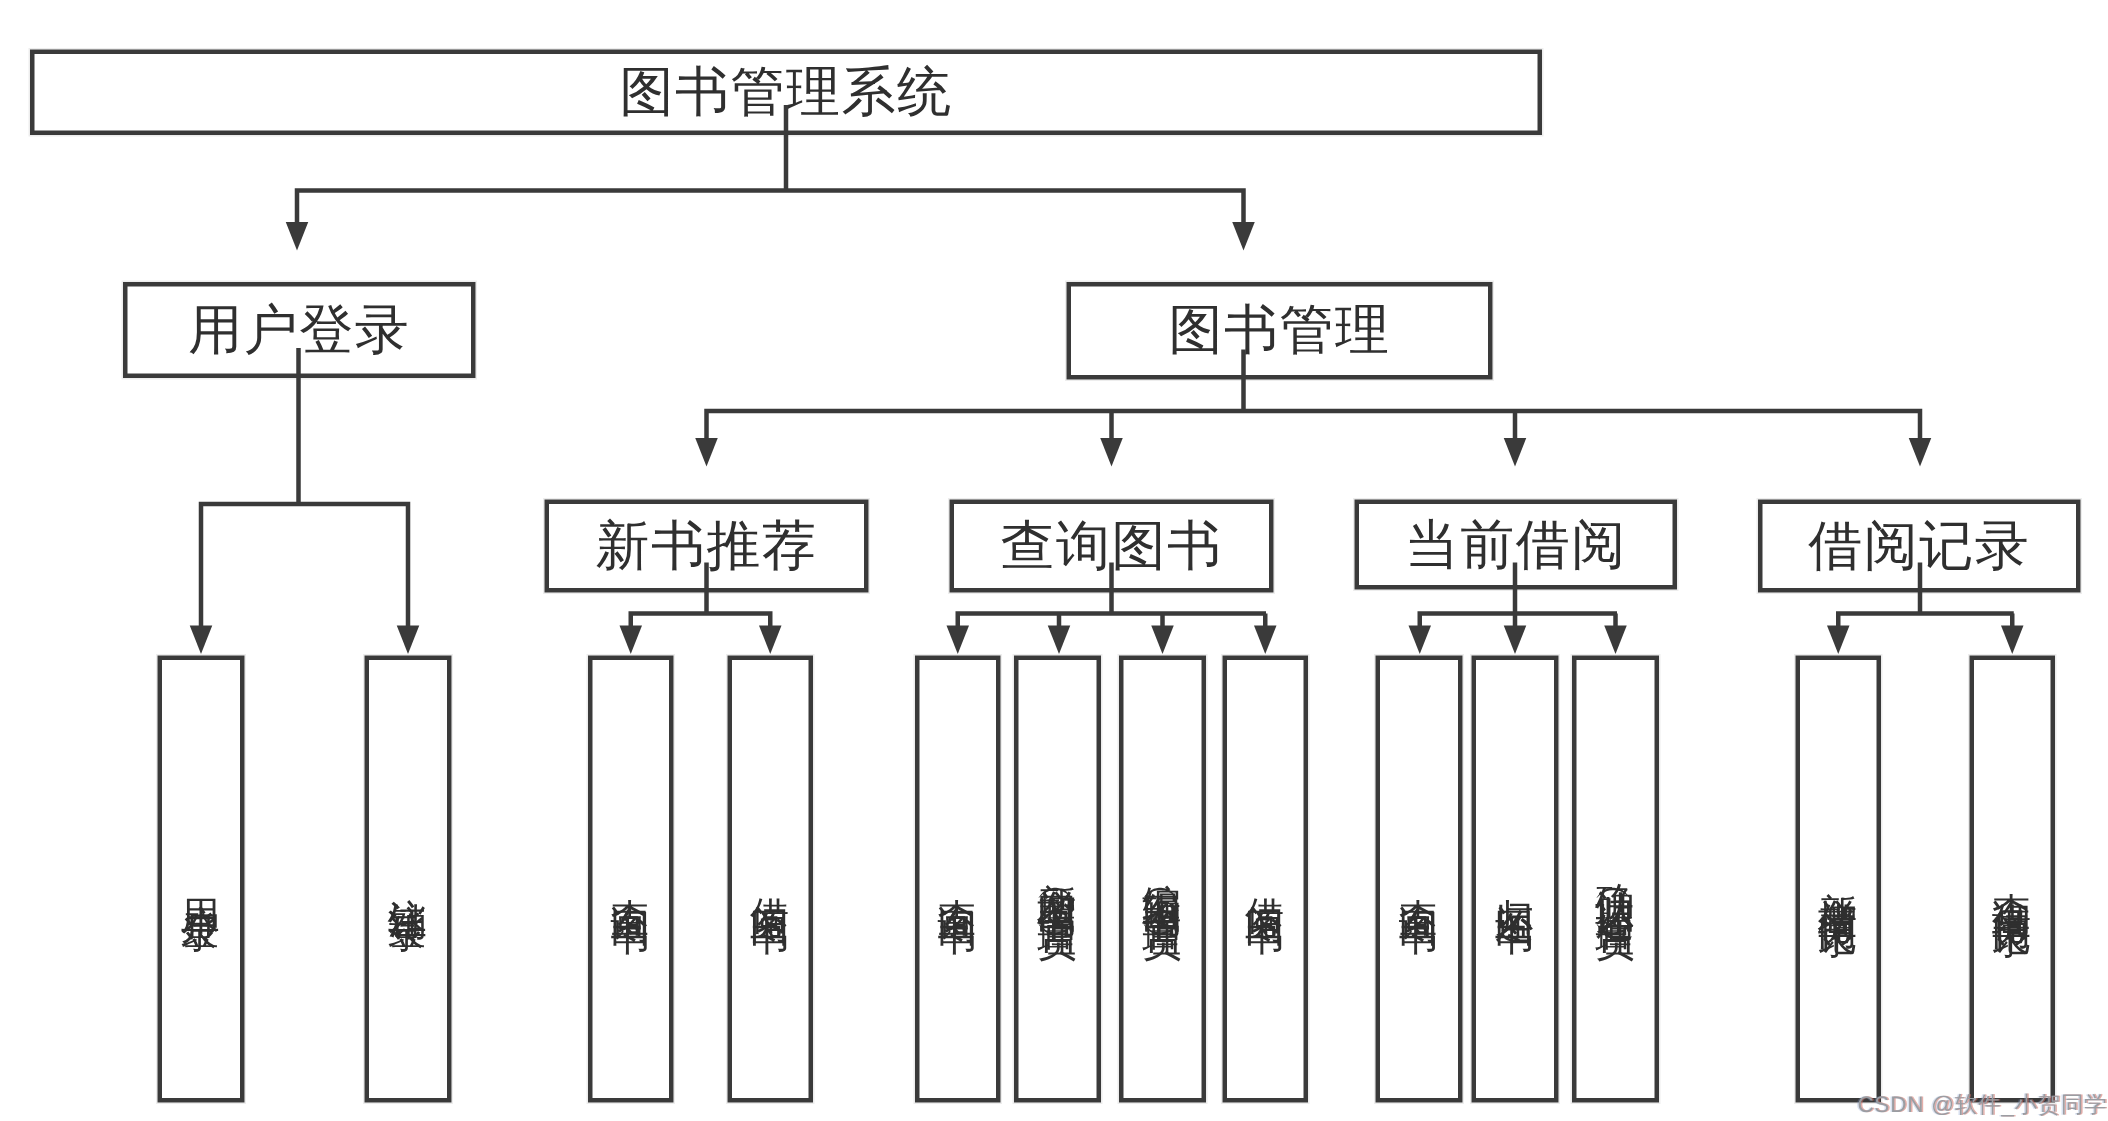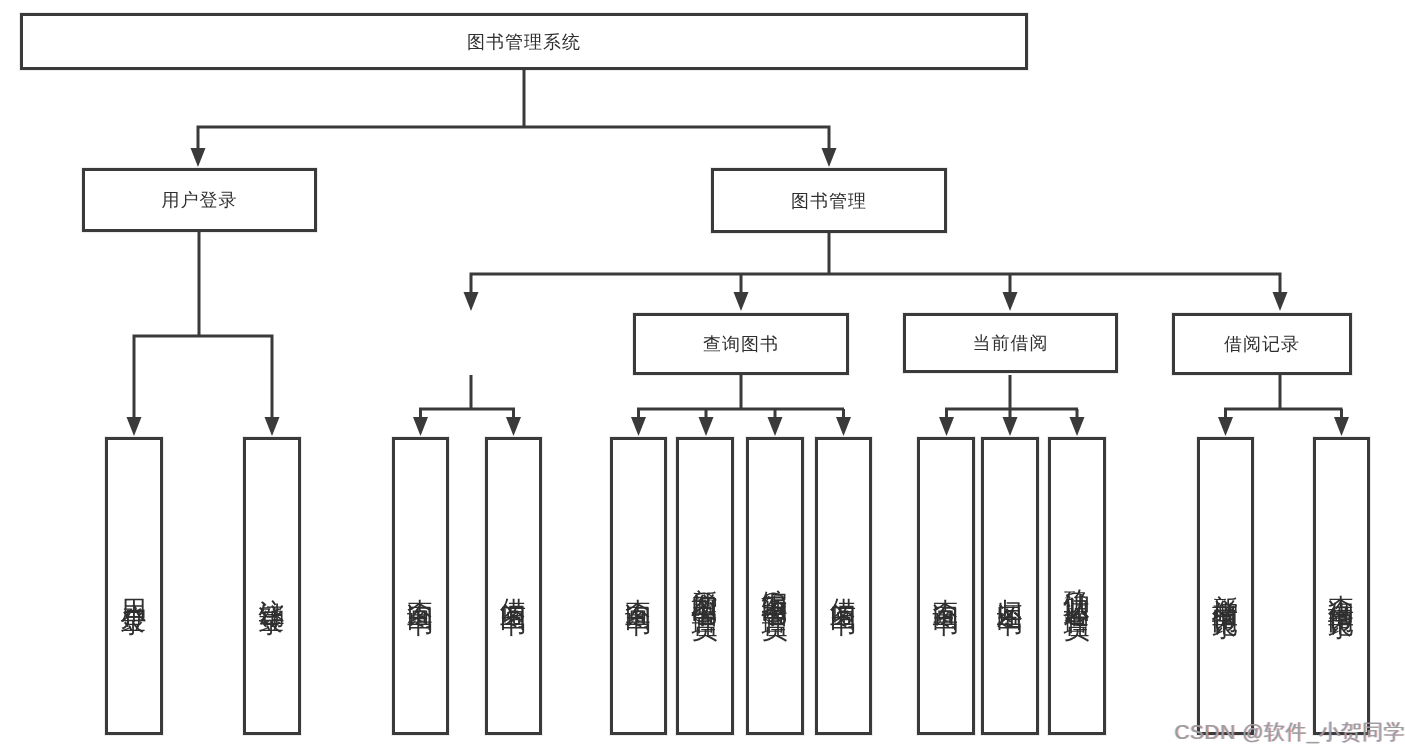--- a/index.html
+++ b/index.html
@@ -10,64 +10,68 @@
   html,body{margin:0;padding:0;background:var(--bg);}
   body{font-family:"Liberation Sans","DejaVu Sans",sans-serif;}
   .canvas{
     position:relative;width:1405px;height:747px;background:var(--bg);overflow:hidden;
   }
   .connectors{position:absolute;left:0;top:0;z-index:2;pointer-events:none;}
   .hbox{
     position:absolute;box-sizing:border-box;z-index:1;
     border:3px solid var(--line);background:#fff;
     display:flex;align-items:center;justify-content:center;
-    font-size:18px;color:var(--txt);letter-spacing:1px;
+    font-size:36px;color:var(--txt);letter-spacing:1px;
     box-shadow:0 0 0 1px rgba(0,0,0,0.07);
+    margin-top:20px;
   }
   .vbox{
     position:absolute;box-sizing:border-box;z-index:1;
     top:437px;height:298px;
     border:3px solid var(--line);background:#fff;
     display:flex;align-items:center;justify-content:center;
     box-shadow:0 0 0 1px rgba(0,0,0,0.07);
   }
   .vbox span{
     writing-mode:vertical-rl;text-orientation:mixed;
     font-size:26px;line-height:1;letter-spacing:4px;
     color:var(--txt);white-space:nowrap;
   }
   .watermark{
     position:absolute;right:0;bottom:1px;z-index:5;
-    font-size:21px;letter-spacing:0.5px;color:#9a9da2;
+    font-size:15px;letter-spacing:0.5px;color:#9a9da2;
     text-shadow:1px 0 0 rgba(205,110,100,0.55), -1px 0 0 rgba(130,155,205,0.30);
   }
 </style>
 </head>
 <body>
 
 <div class="canvas">
 
   <div class="hbox" style="left:20px;top:13px;width:1008px;height:57px">
     <span>图书管理系统</span>
   </div>
 
   <div class="hbox" style="left:82px;top:168px;width:235px;height:64px">
     <span>用户登录</span>
   </div>
-  <div class="hbox" style="left:711px;top:168px;width:236px;height:65px">
+  <div class="hbox" style="left:711px;top:168px;width:284px;height:65px">
     <span>图书管理</span>
   </div>
 
+  <div class="hbox" style="left:363px;top:313px;width:216px;height:62px">
+    <span>新书推荐</span>
+  </div>
   <div class="hbox" style="left:633px;top:313px;width:216px;height:62px">
     <span>查询图书</span>
   </div>
   <div class="hbox" style="left:903px;top:313px;width:215px;height:60px">
     <span>当前借阅</span>
   </div>
-  <div class="hbox" style="left:1172px;top:313px;width:180px;height:62px">
+  <div class="hbox" style="left:1172px;top:313px;width:215px;height:62px">
     <span>借阅记录</span>
   </div>
 
   <div class="vbox" style="left:105px;width:58px">
     <span>用户登录</span>
   </div>
   <div class="vbox" style="left:243px;width:58px">
     <span>注销登录</span>
   </div>
 

